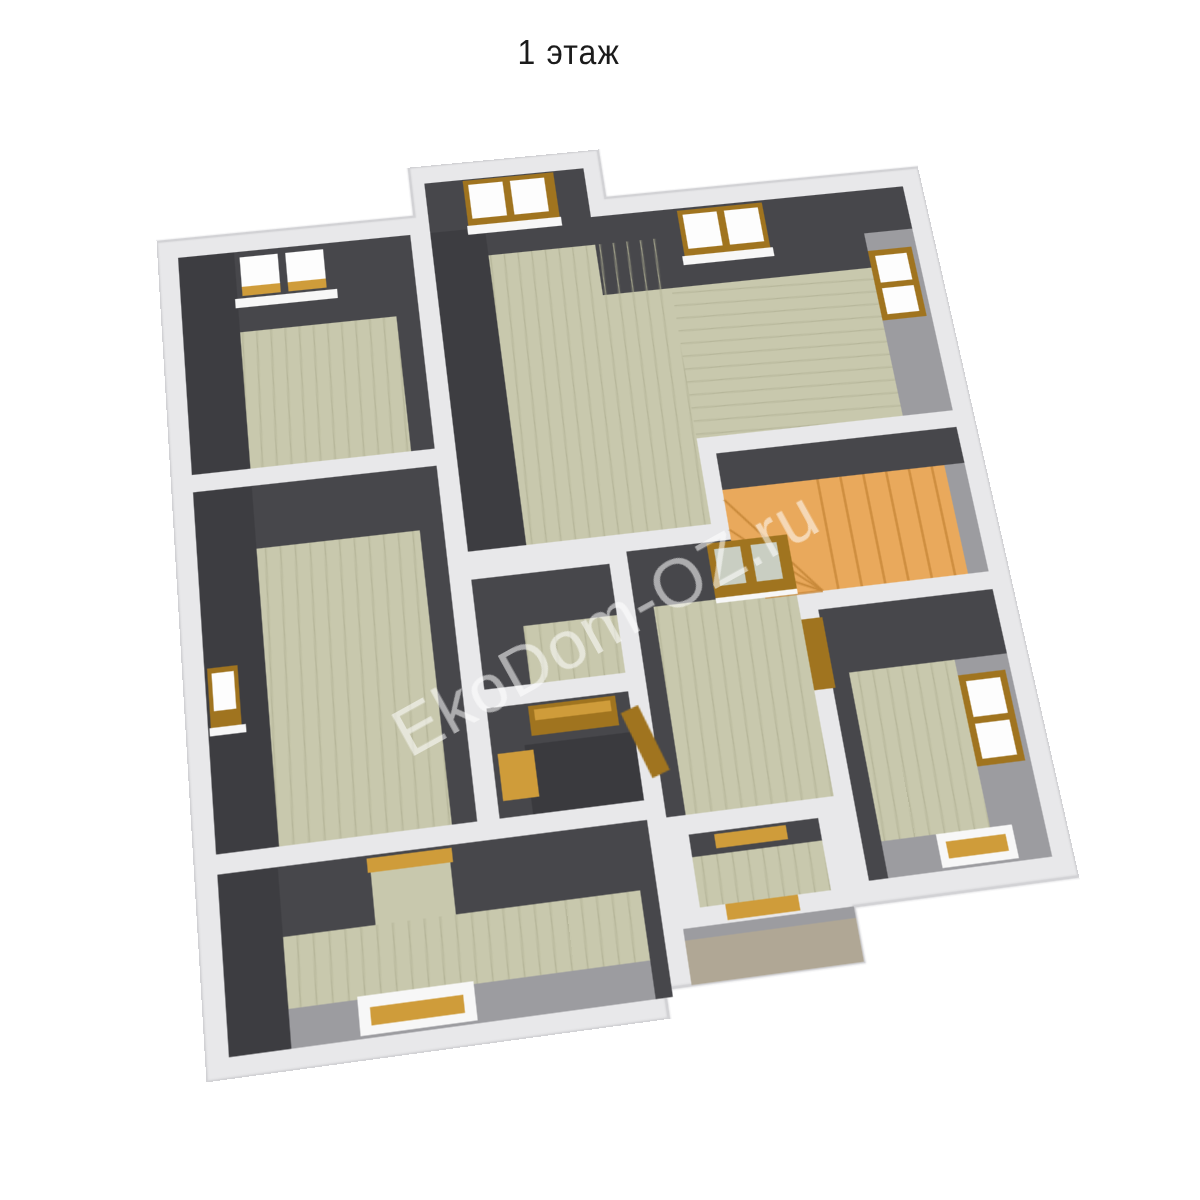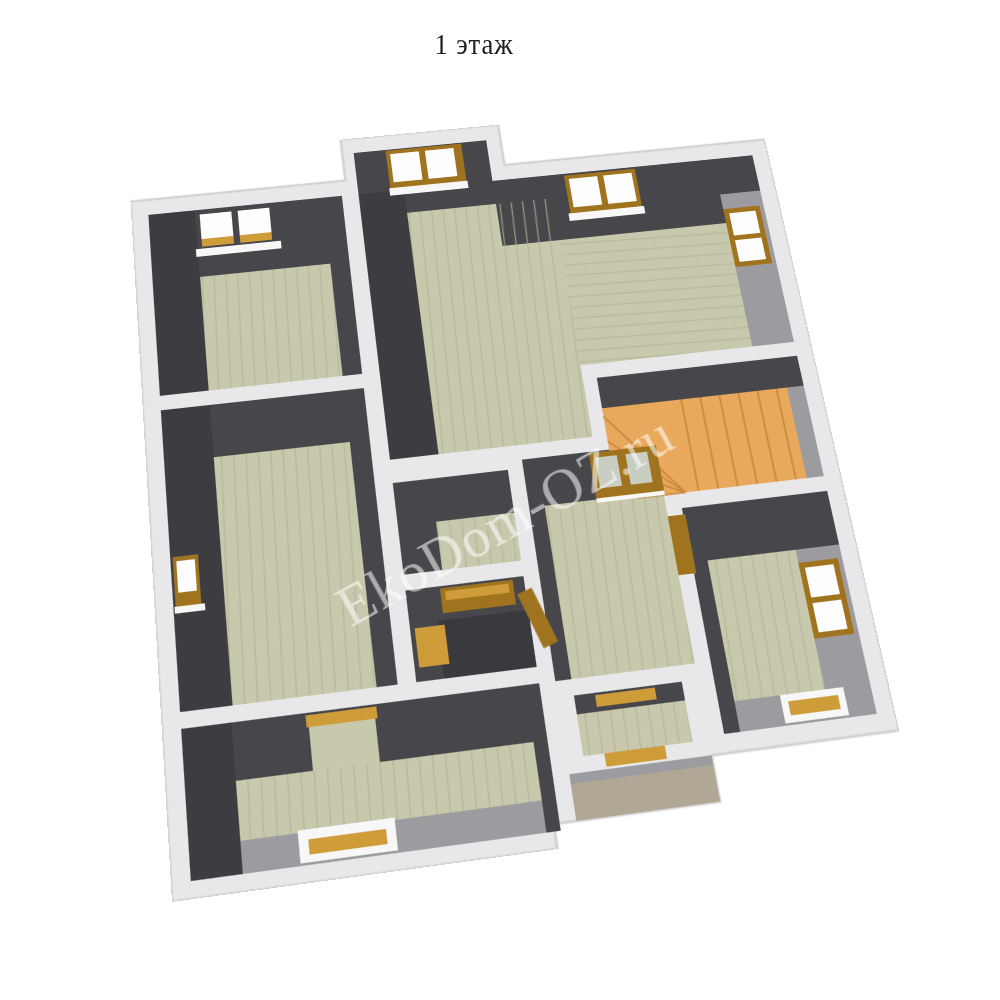--- a/index.html
+++ b/index.html
@@ -1,17 +1,17 @@
 <!DOCTYPE html>
 <html style="--background: #ffffff; --wall-top-band: #e8e8ea; --band-edge: #d2d2d5; --wall-dark: #47474b; --wall-dark-deep: #3d3d41; --wall-light: #9c9ca0; --floor: #c8c8ad; --floor-stripe: #b2b295; --floor-dark: #3a3a3e; --stairs: #e9a95c; --stairs-edge: #c8893a; --wood: #a0741f; --wood-light: #cf9c3a; --sill-white: #f7f7f7; --glass: #fdfdfd; --door-glass: #c9cec2; --porch-floor: #b0a795; --title-color: #1b1b1b; --watermark-color: rgba(255,255,255,0.55);"><head>
 <meta charset="utf-8">
 <style>
   html,body{margin:0;padding:0;background:#fff;}
   #stage{position:relative;width:1000px;height:1000px;background:var(--background,#fff);overflow:hidden;
-         font-family:Liberation Serif, serif;}
+         font-family:Liberation Sans, sans-serif;}
   #page-title{position:absolute;left:474px;top:28px;transform:translateX(-50%) scaleX(.92);
          font-size:29px;font-weight:400;letter-spacing:1px;color:var(--title-color,#1b1b1b);white-space:nowrap;}
   #plan{position:absolute;left:0;top:0;width:620px;height:680px;transform-origin:0 0;}
   #plan svg{display:block;width:620px;height:680px;}
   #watermark{position:absolute;left:505px;top:520px;transform:translate(-50%,-50%) rotate(-29deg);
          font-size:57px;font-weight:500;letter-spacing:1px;color:var(--watermark-color,rgba(255,255,255,.55));
          white-space:nowrap;z-index:5;pointer-events:none;}
   
   .band{fill:var(--wall-top-band);stroke:var(--band-edge);stroke-width:2.5;}
   .wd{fill:var(--wall-dark);}

